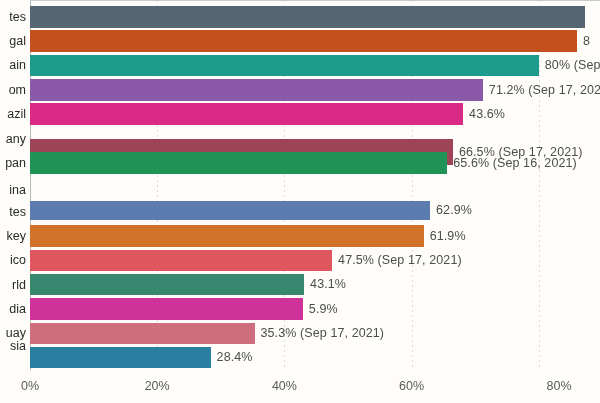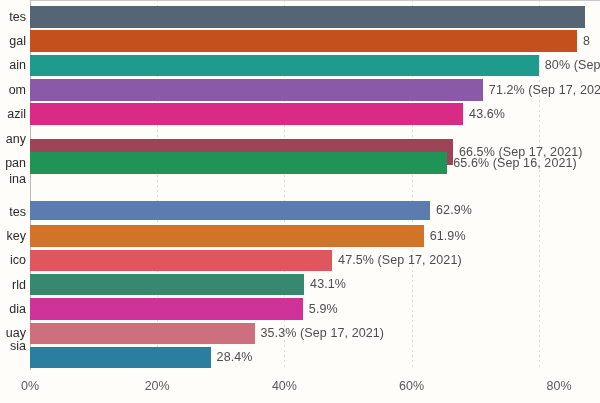--- a/index.html
+++ b/index.html
@@ -98,21 +98,21 @@
 <div id="chart-root">
 
   <div id="cat-labels">
       <div class="cat-label" style="top: 10.75px;">tes</div>
       <div class="cat-label" style="top: 35.1px;">gal</div>
       <div class="cat-label" style="top: 59.45px;">ain</div>
       <div class="cat-label" style="top: 83.8px;">om</div>
       <div class="cat-label" style="top: 108.15px; text-align: center;">azil</div>
       <div class="cat-label" style="top: 132.5px;">any</div>
       <div class="cat-label" style="top: 156.85px;">pan</div>
-      <div class="cat-label" style="top: 173px;">ina</div>
+      <div class="cat-label" style="top: 184px;">ina</div>
       <div class="cat-label" style="top: 205.55px;">tes</div>
       <div class="cat-label" style="top: 229.9px;">key</div>
       <div class="cat-label" style="top: 254.25px;">ico</div>
       <div class="cat-label" style="top: 278.6px;">rld</div>
       <div class="cat-label" style="top: 302.95px;">dia</div>
       <div class="cat-label" style="top: 327.3px;">uay</div>
       <div class="cat-label" style="top: 340px;">sia</div>
     </div>
 
   <div id="plot">

